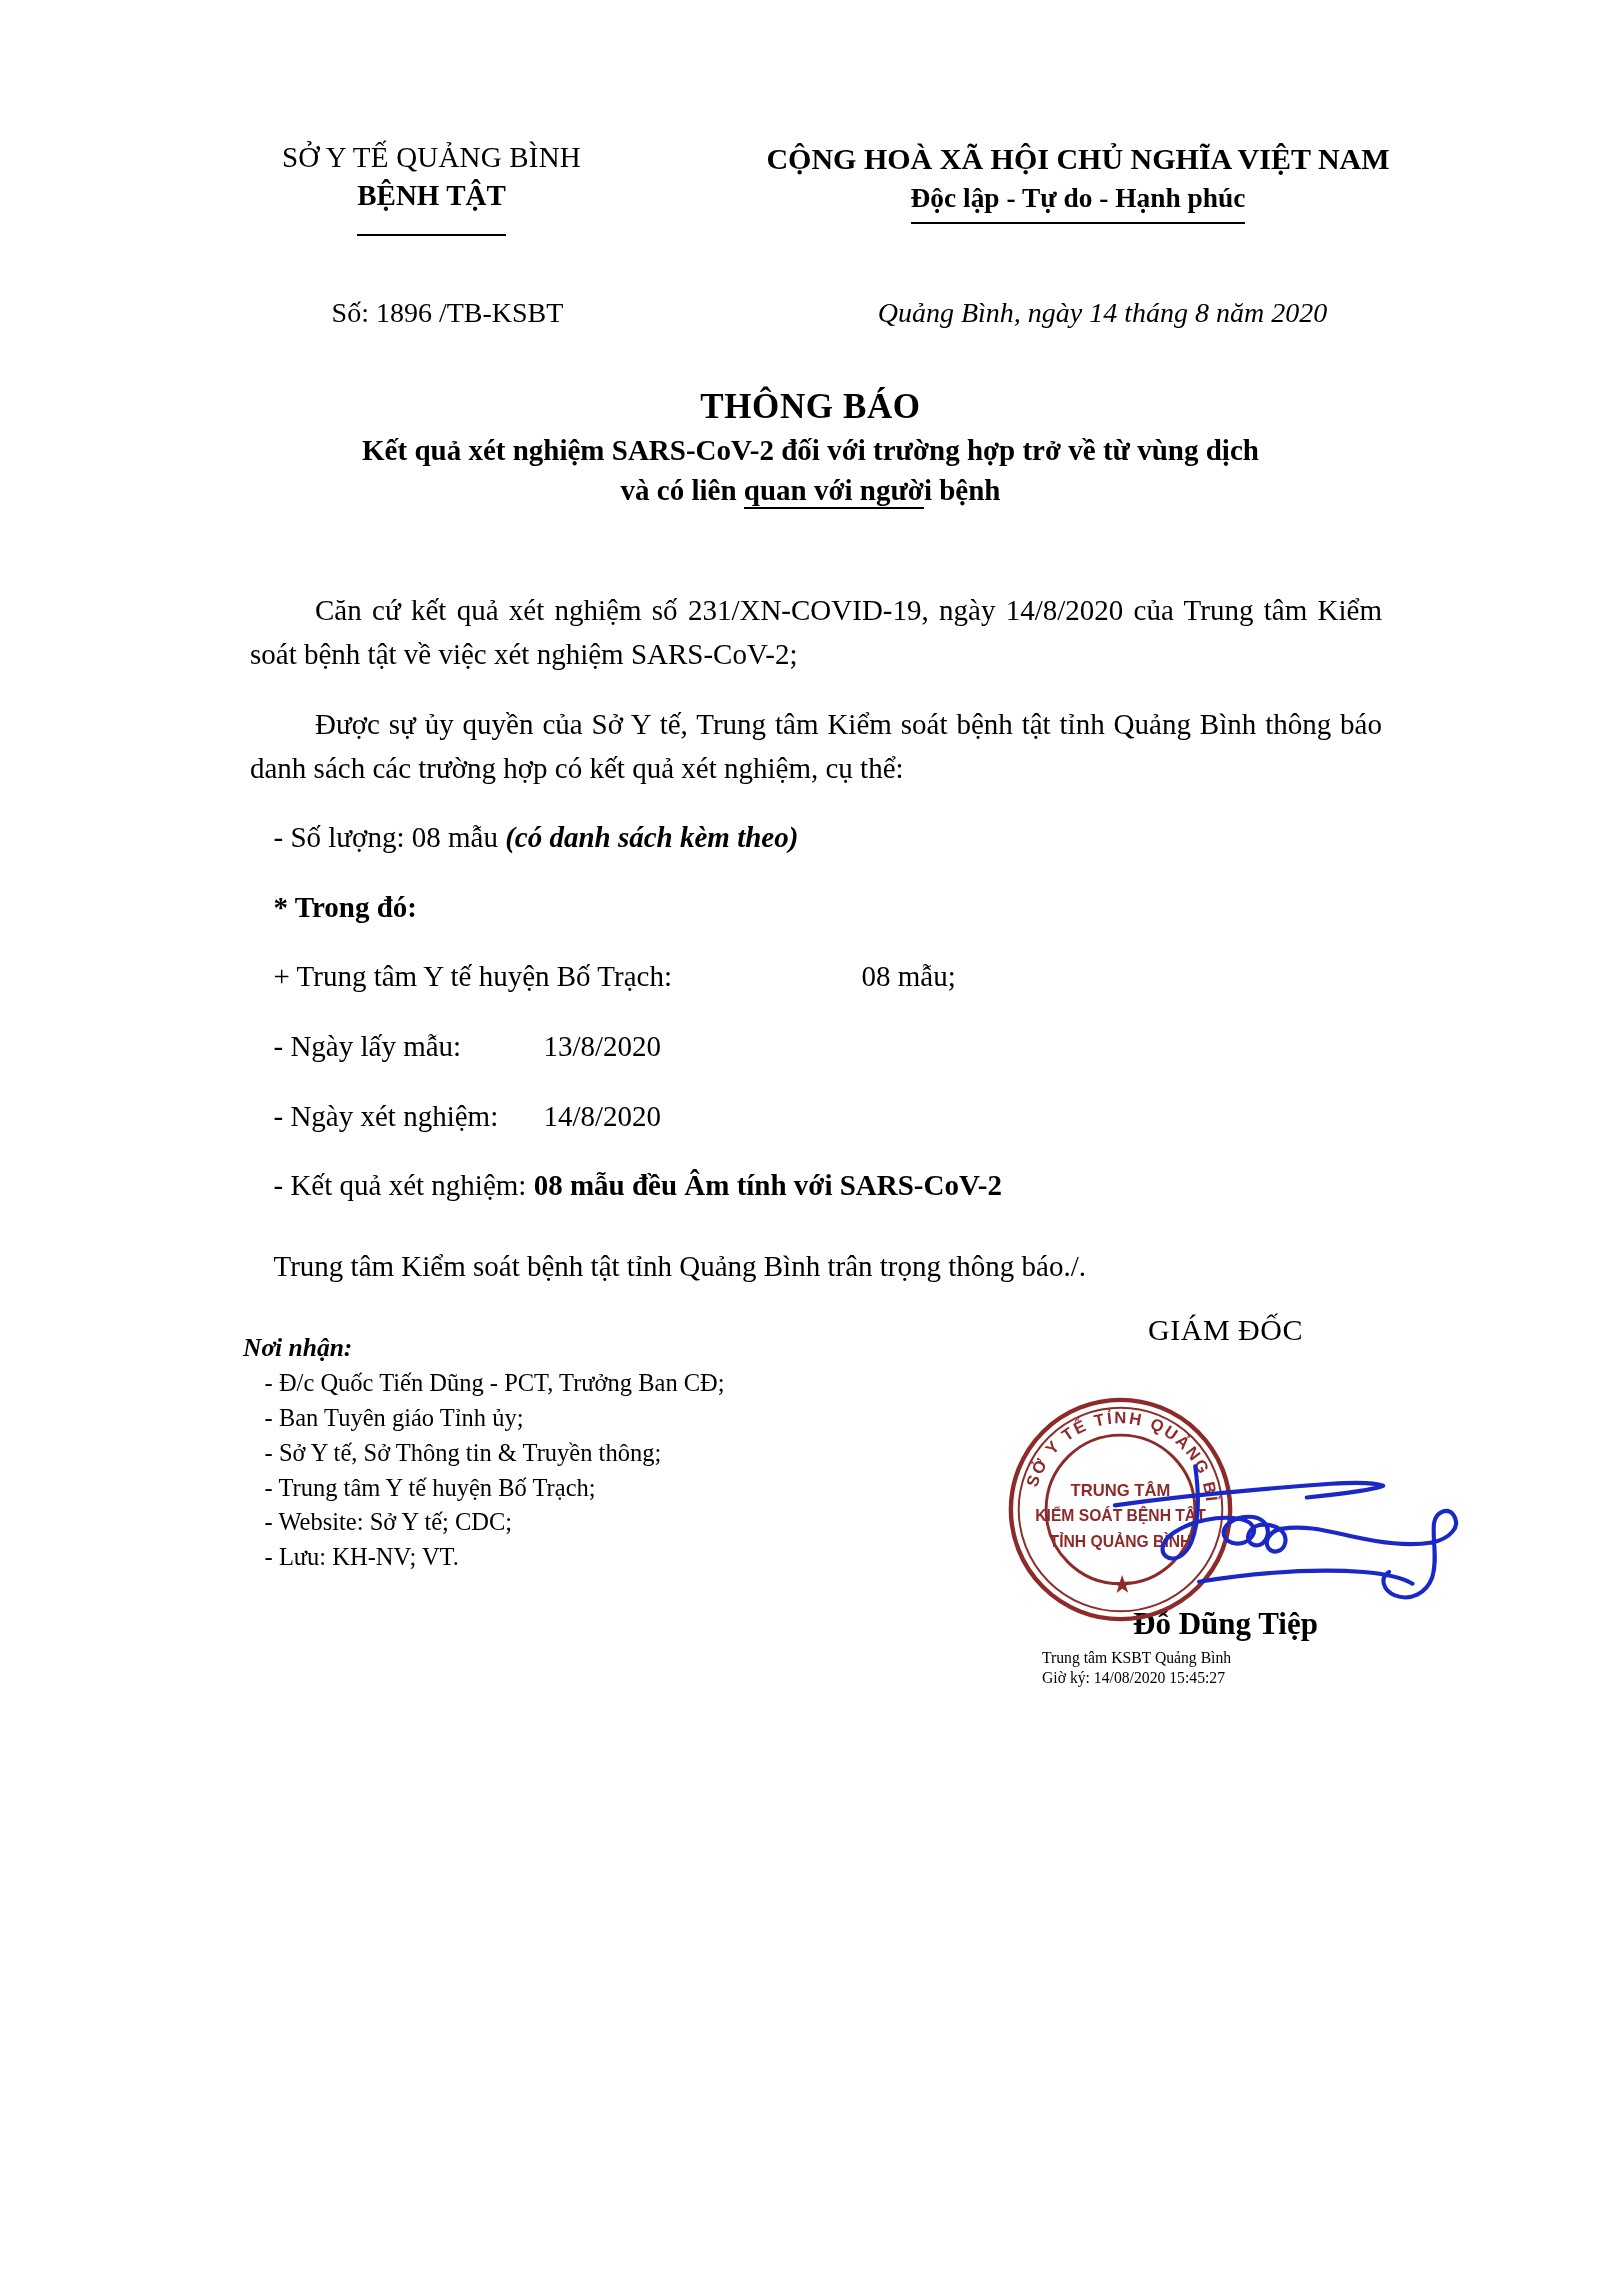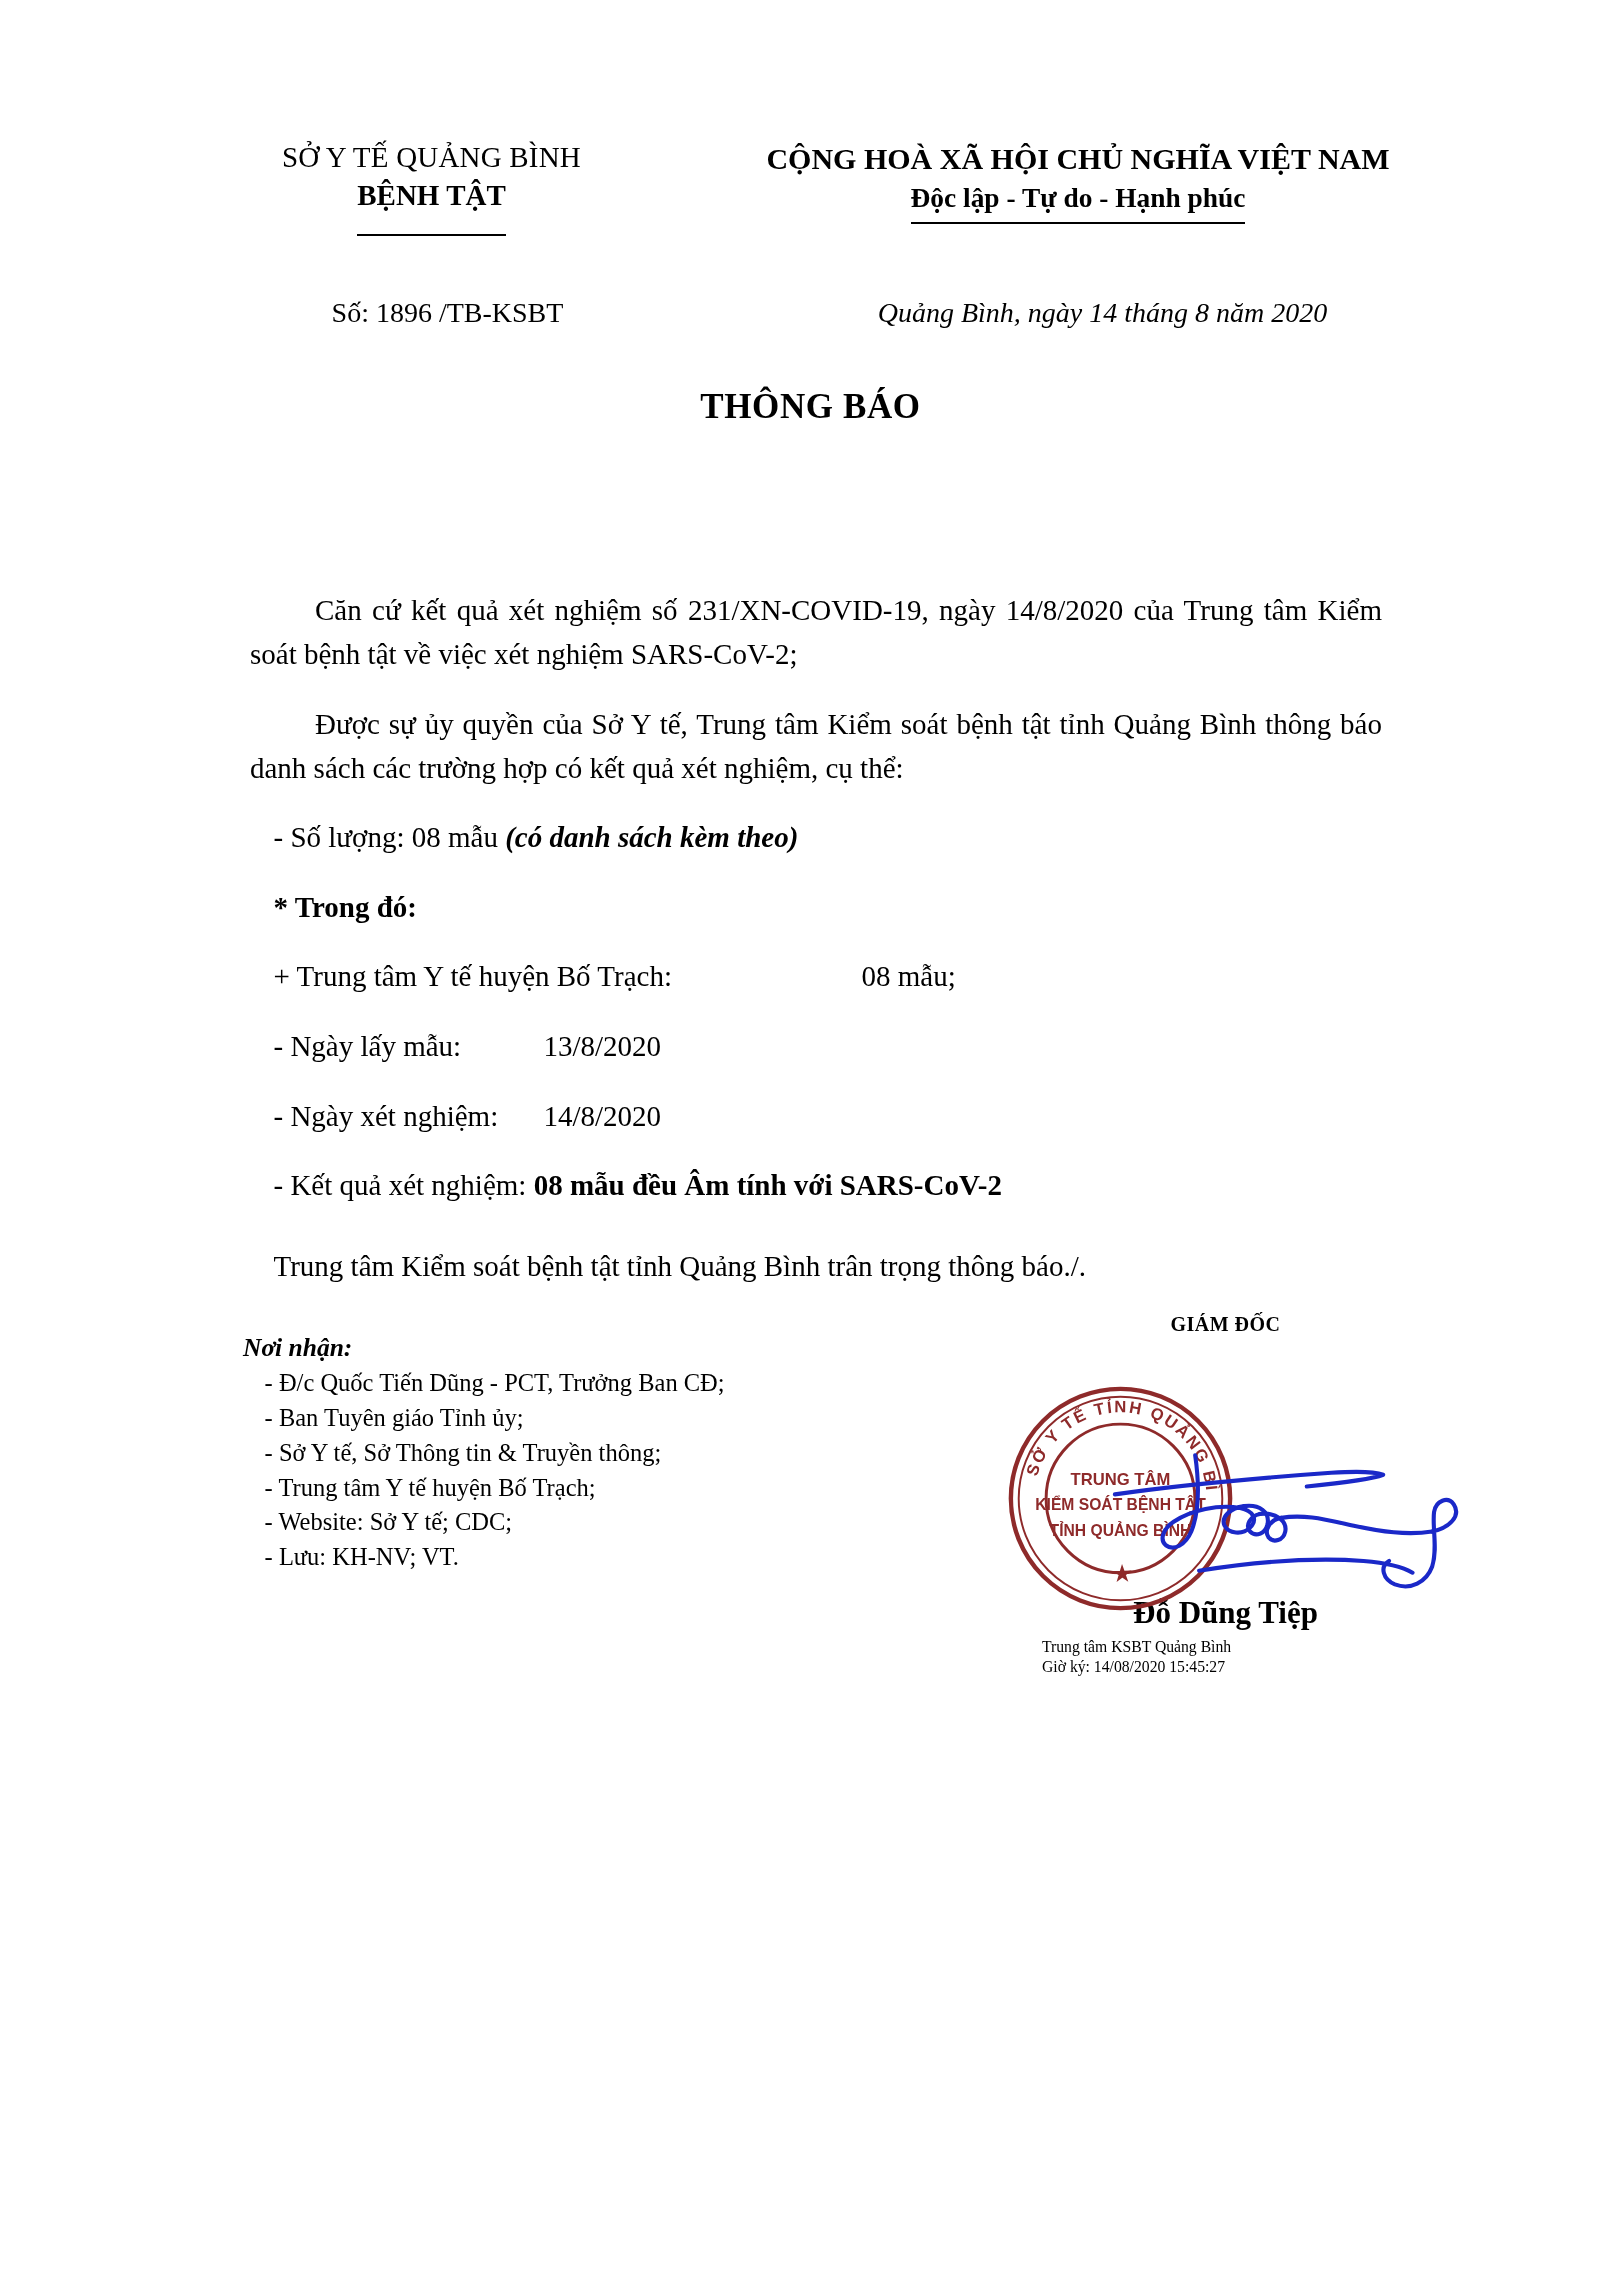--- a/index.html
+++ b/index.html
@@ -191,22 +191,22 @@
   }
 
   .sign-block {
     position: absolute;
     left: 995px;
     top: 0;
     width: 461px;
     text-align: center;
   }
   .sign-title {
-    font-size: 20px;
-    font-weight: bold;
+    font-size: 30px;
+    font-weight: normal;
     letter-spacing: 0.5px;
   }
   .sign-area {
     position: relative;
     height: 257px;
   }
   .sign-name {
     font-size: 31px;
     font-weight: bold;
     margin-top: 2px;
@@ -258,20 +258,24 @@
     </div>
   </div>
 
   <div class="subhead">
     <div class="docnum">Số: 1896  /TB-KSBT</div>
     <div class="docdate">Quảng Bình, ngày  14  tháng 8 năm 2020</div>
   </div>
 
   <div class="title-block">
     <div class="title-main">THÔNG BÁO</div>
+    <div class="title-sub">
+      <span>Kết quả xét nghiệm SARS-CoV-2 đối với trường hợp trở về từ vùng dịch</span><br>
+      <span>và có liên </span><span class="u-part">quan với ngườ</span><span>i bệnh</span>
+    </div>
   </div>
 
   <div class="body-block">
 
     <div class="para">Căn cứ kết quả xét nghiệm số 231/XN-COVID-19, ngày 14/8/2020 của Trung tâm Kiểm soát bệnh tật về việc xét nghiệm SARS-CoV-2;</div>
 
     <div class="para">Được sự ủy quyền của Sở Y tế, Trung tâm Kiểm soát bệnh tật tỉnh Quảng Bình thông báo danh sách các trường hợp có kết quả xét nghiệm, cụ thể:</div>
 
     <div class="item">
       <span>- Số lượng: 08 mẫu </span><span class="it">(có danh sách kèm theo)</span>

